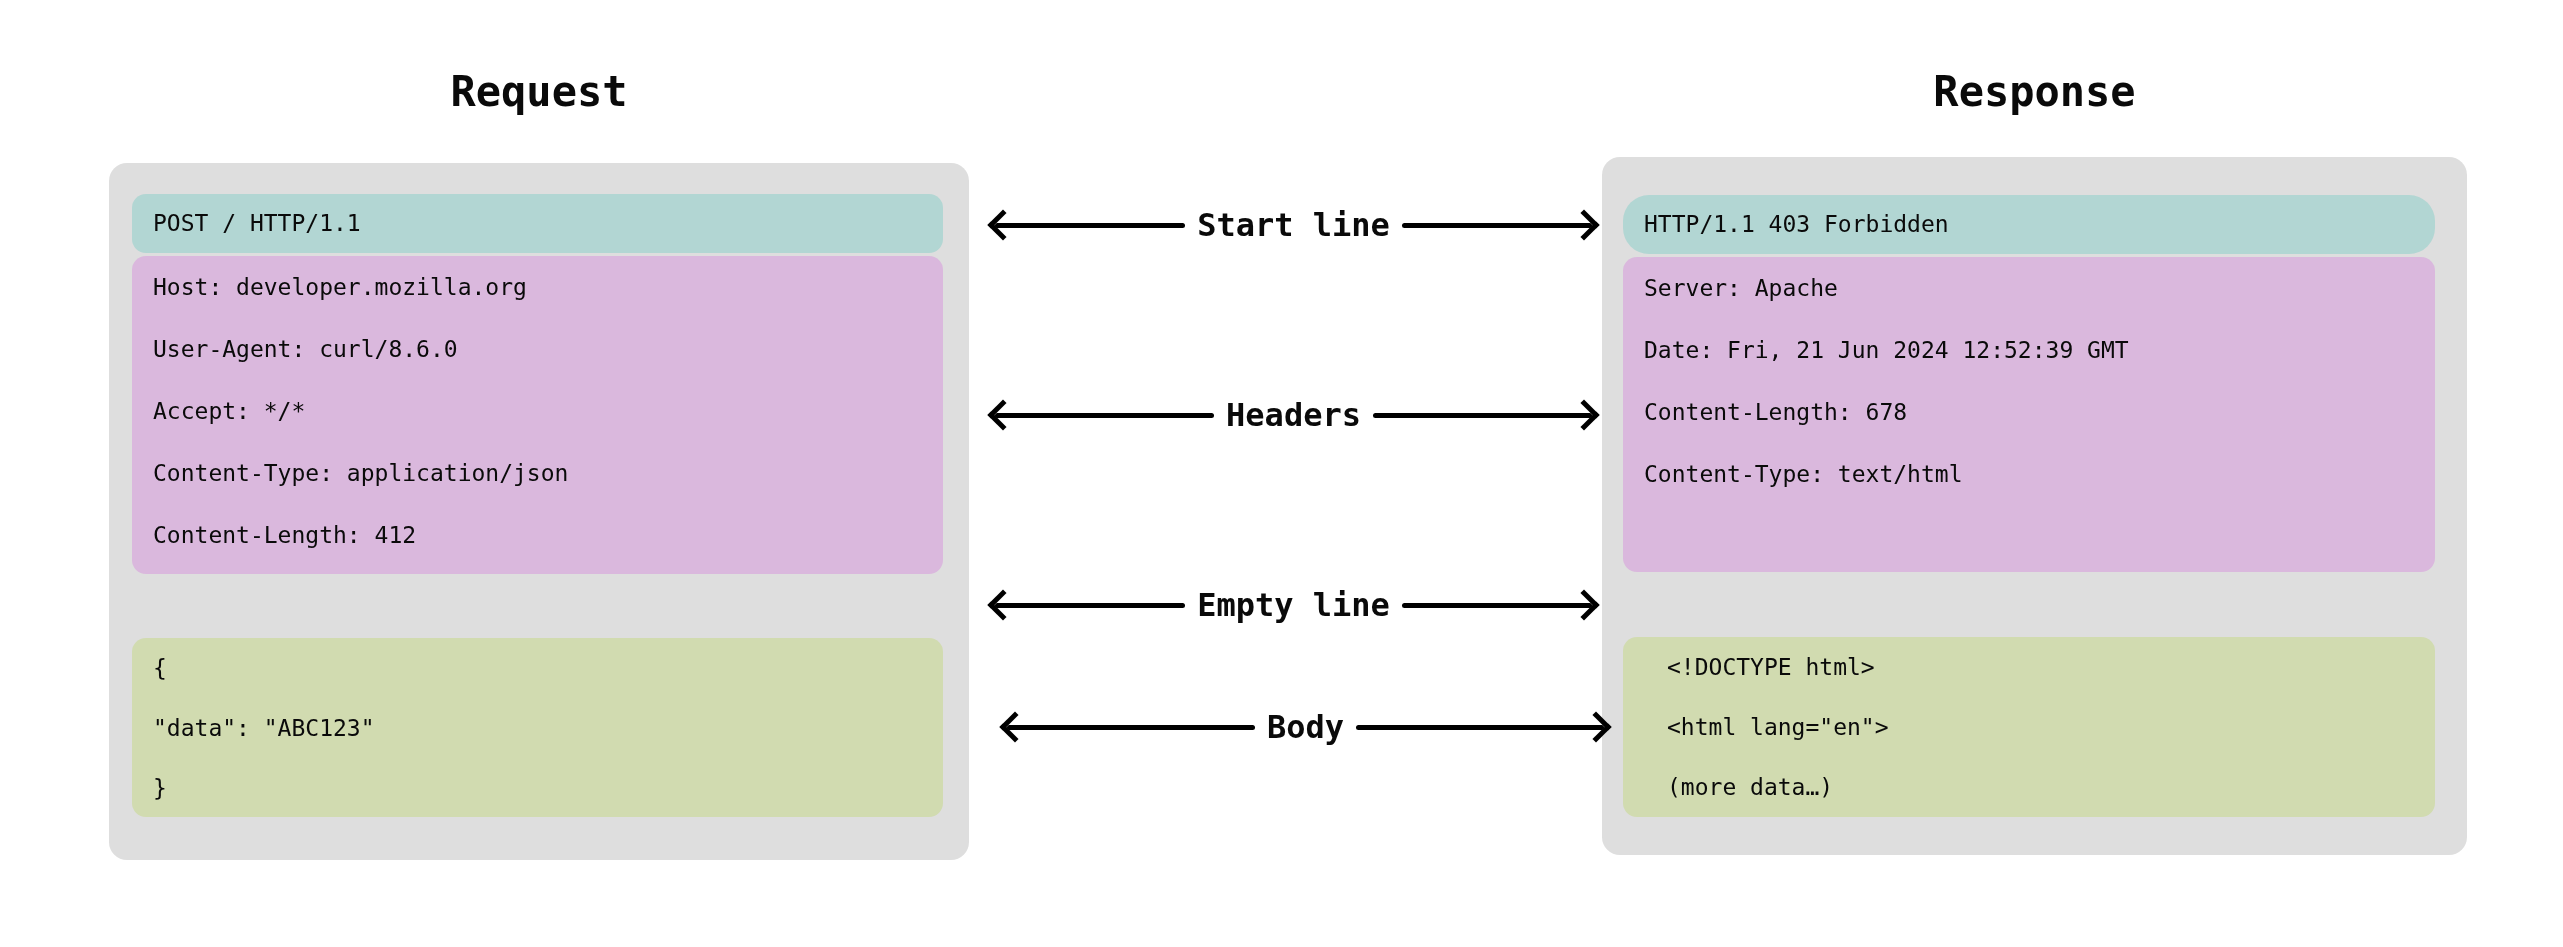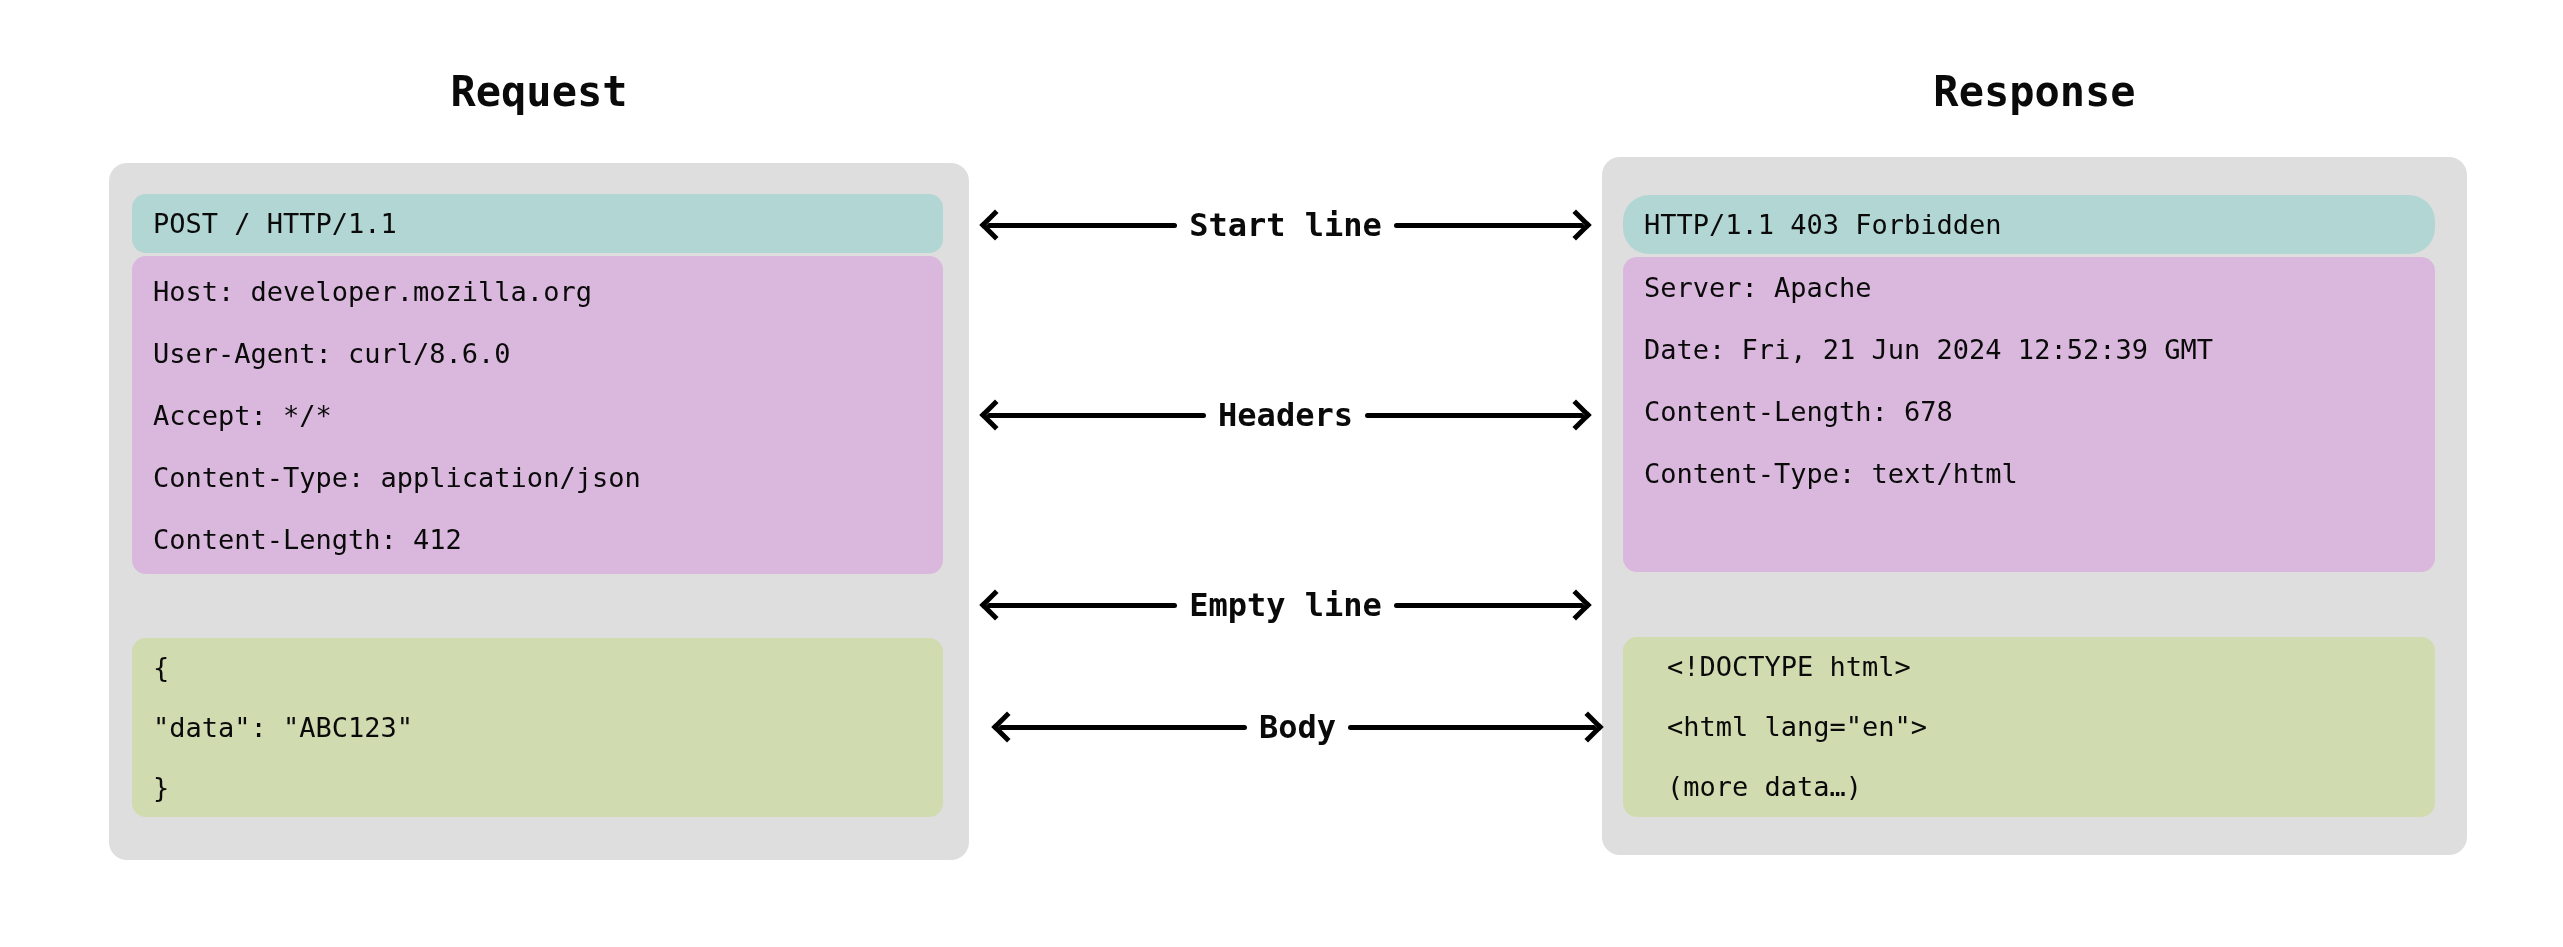--- a/index.html
+++ b/index.html
@@ -43,47 +43,47 @@
     box-sizing: border-box;
     padding-left: 21px;
     padding-right: 10px;
   }
   .box.teal  { background: var(--start-line-teal, #b2d6d3); }
   .box.pink  { background: var(--headers-pink, #dab8dd); }
   .box.green { background: var(--body-green, #d1dbb0); }
 
   
   #request-start-line-box { left: 23px; top: 31px;  width: 811px; height: 59px; }
-  #request-headers-box    { left: 23px; top: 93px;  width: 811px; height: 318px; padding-top: 5px; }
+  #request-headers-box    { left: 23px; top: 93px;  width: 811px; height: 318px; }
   #request-body-box       { left: 23px; top: 475px; width: 811px; height: 179px; }
 
   
   #response-start-line-box { left: 21px; top: 38px;  width: 812px; height: 59px; border-radius: 26px; }
   #response-headers-box    { left: 21px; top: 100px; width: 812px; height: 315px; }
   #response-body-box       { left: 21px; top: 480px; width: 812px; height: 180px; padding-left: 44px; }
 
   .code-line {
-    font-size: 27px;
+    font-size: 23px;
     line-height: 62px;
     white-space: nowrap;
   }
   .box.teal  .code-line { line-height: 59px; }
   .box.green .code-line { line-height: 60px; }
 
   
   .annotations {
     position: absolute;
     left: 969px;
     top: 0;
     width: 633px;
     height: 947px;
   }
   .ann-row {
     position: absolute;
-    left: 0;
+    left: 8px;
     width: 100%;
     height: 48px;
     display: flex;
     align-items: center;
     gap: 12px;
     padding: 0 18px;
     box-sizing: border-box;
   }
   #annotation-row-start-line { top: 201px; }
   #annotation-row-headers    { top: 391px; }

